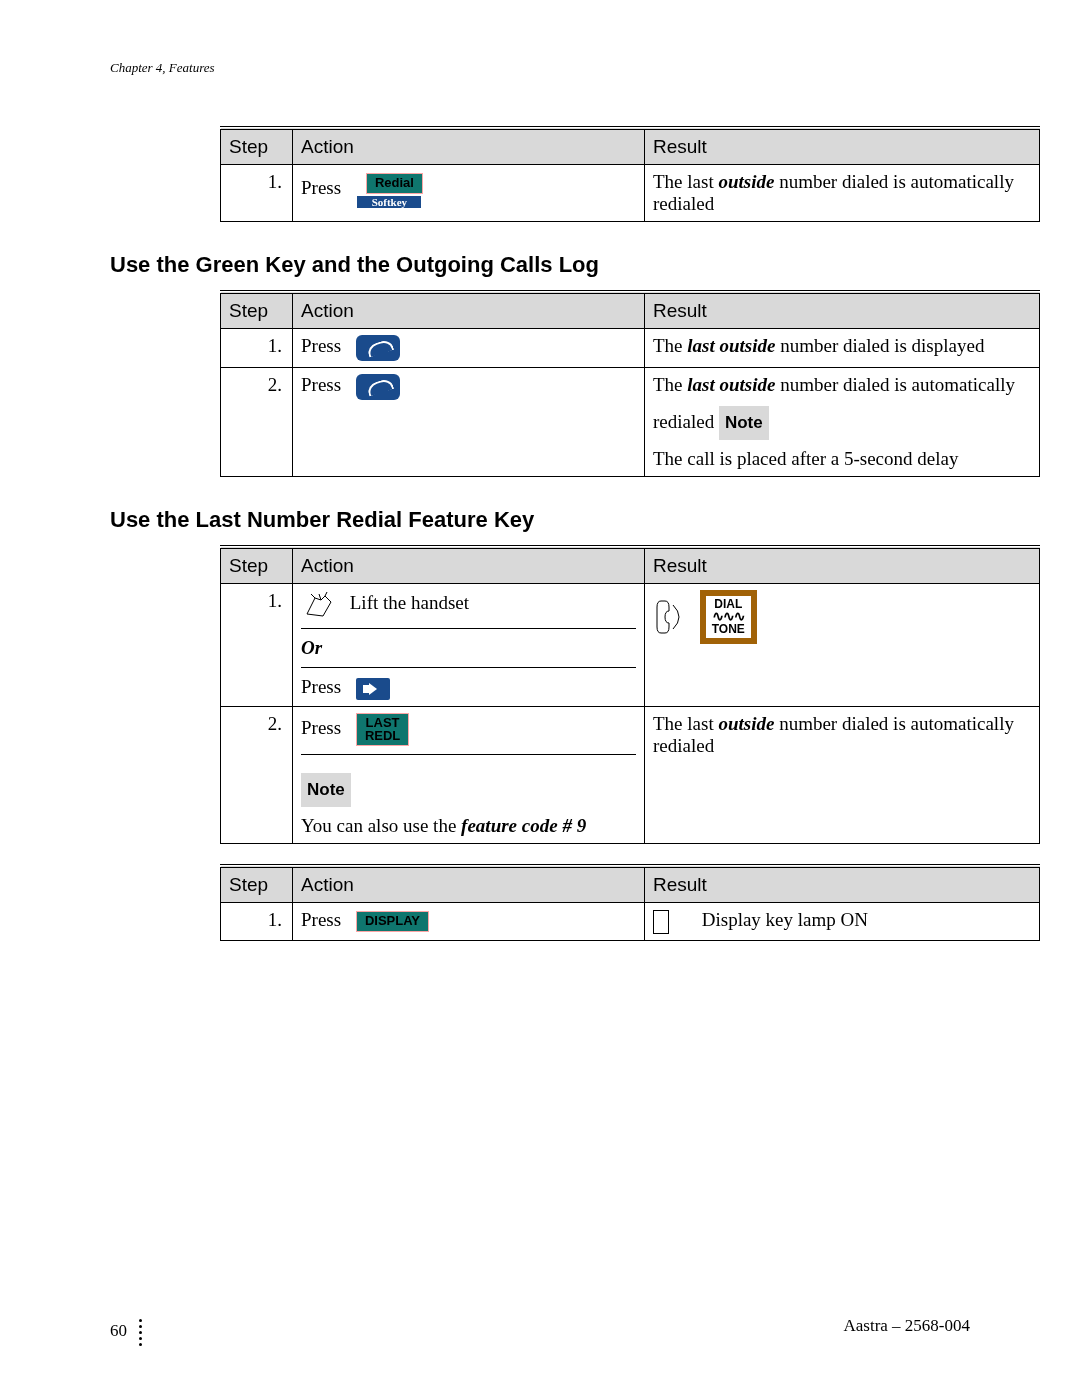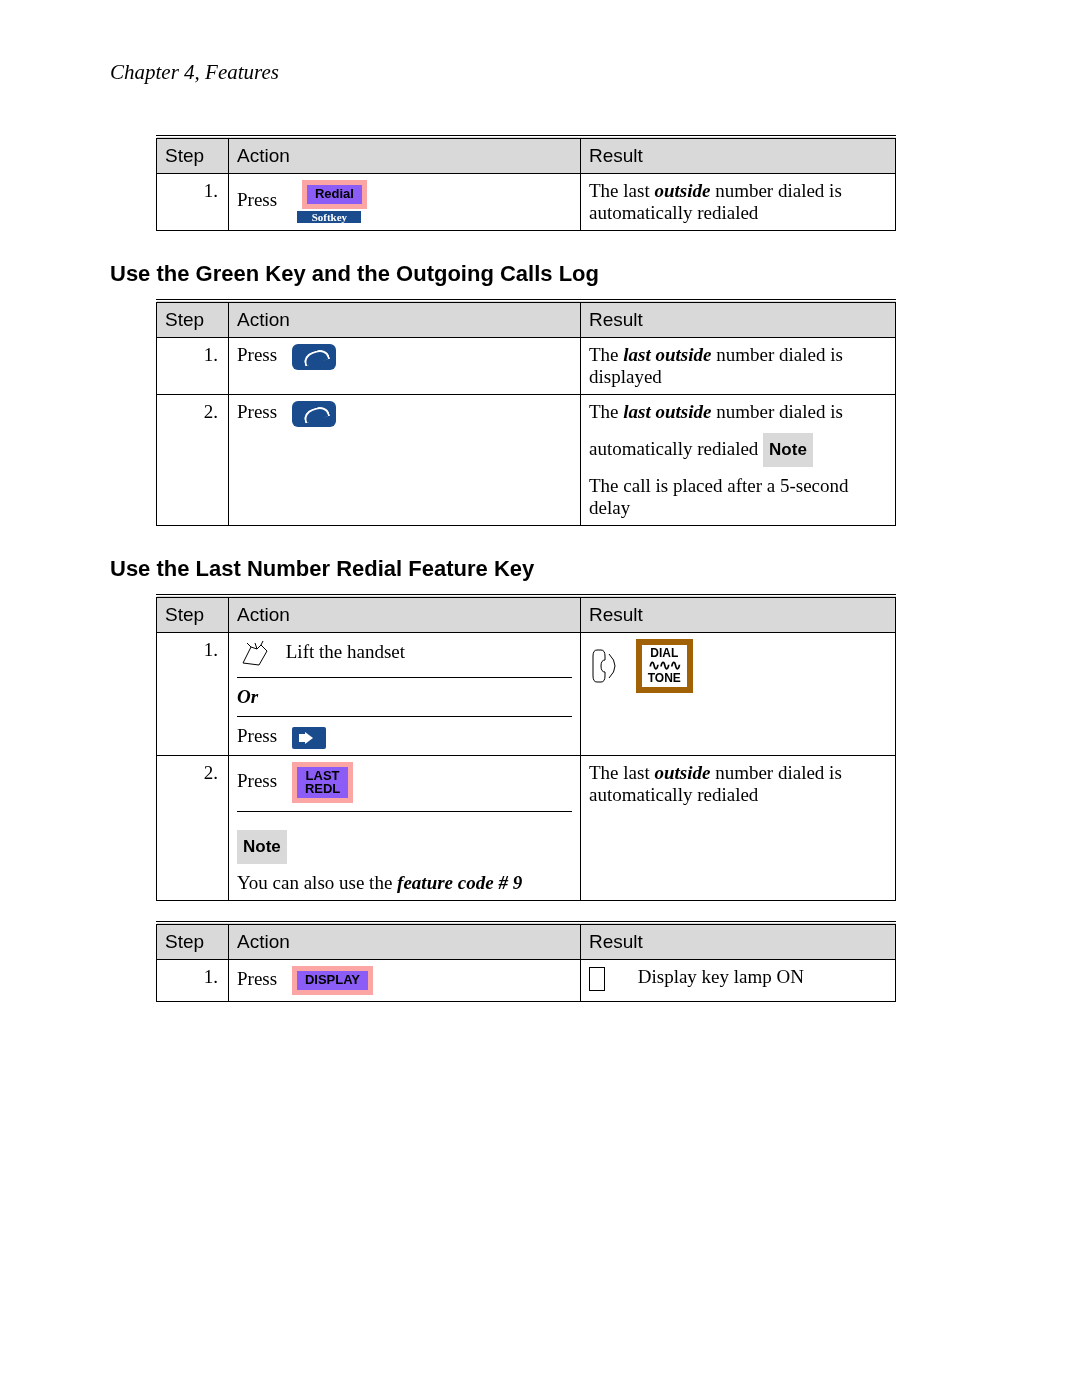--- a/index.html
+++ b/index.html
@@ -11,33 +11,33 @@
     width: 1080px;
   }
   .page {
     padding: 60px 110px 40px 110px;
     box-sizing: border-box;
     min-height: 1397px;
     position: relative;
   }
   .chapter-header {
     font-style: italic;
-    font-size: 21px;
+    font-size: 13px;
     margin-bottom: 50px;
   }
   h2.section {
     font-family: Arial, Helvetica, sans-serif;
     font-weight: bold;
     font-size: 22px;
     margin: 30px 0 12px 0;
   }
   table.proc {
     border-collapse: collapse;
-    width: 740px;
-    margin-left: 46px;
+    width: 820px;
+    margin-left: 110px;
     margin-bottom: 20px;
     border: 1px solid #000;
     border-top: 4px double #000;
   }
   table.proc th, table.proc td {
     border: 1px solid #000;
     vertical-align: top;
     padding: 6px 8px;
     font-size: 19px;
   }
@@ -46,28 +46,28 @@
     font-family: Arial, Helvetica, sans-serif;
     font-weight: normal;
     text-align: left;
     font-size: 19px;
   }
   table.proc th.step-col { width: 55px; }
   table.proc th.action-col { width: 335px; }
   table.proc td.step { text-align: right; padding-right: 10px; }
   .btn-box {
     display: inline-block;
-    border: 5px solid #fca5a5;
+    border: 1px solid #fca5a5;
     font-family: Arial, Helvetica, sans-serif;
     font-size: 13px;
     font-weight: bold;
     padding: 2px 8px;
     margin-left: 10px;
     vertical-align: middle;
-    background: #8b5cf6;
+    background: #0f766e;
     text-align: center;
     line-height: 1.15;
   }
   .softkey-label {
     display: block;
     background: #1a4b8c;
     color: #fff;
     font-family: Liberation Serif, serif;
     font-size: 11px;
     font-weight: bold;
@@ -347,14 +347,21 @@
         <span class="btn-box">DISPLAY</span>
       </td>
       <td>
         <span class="lamp-box"></span>
         <span>Display key lamp ON</span>
       </td>
     </tr>
   </tbody>
     </table>
 
+  <div class="footer">
+    <span class="footer-page">60</span>
+    <span class="footer-dots">
+      <span></span><span></span><span></span><span></span><span></span>
+    </span>
+    <span class="footer-right">Aastra – 2568-004</span>
+  </div>
 
 </div>
 
 </body></html>

